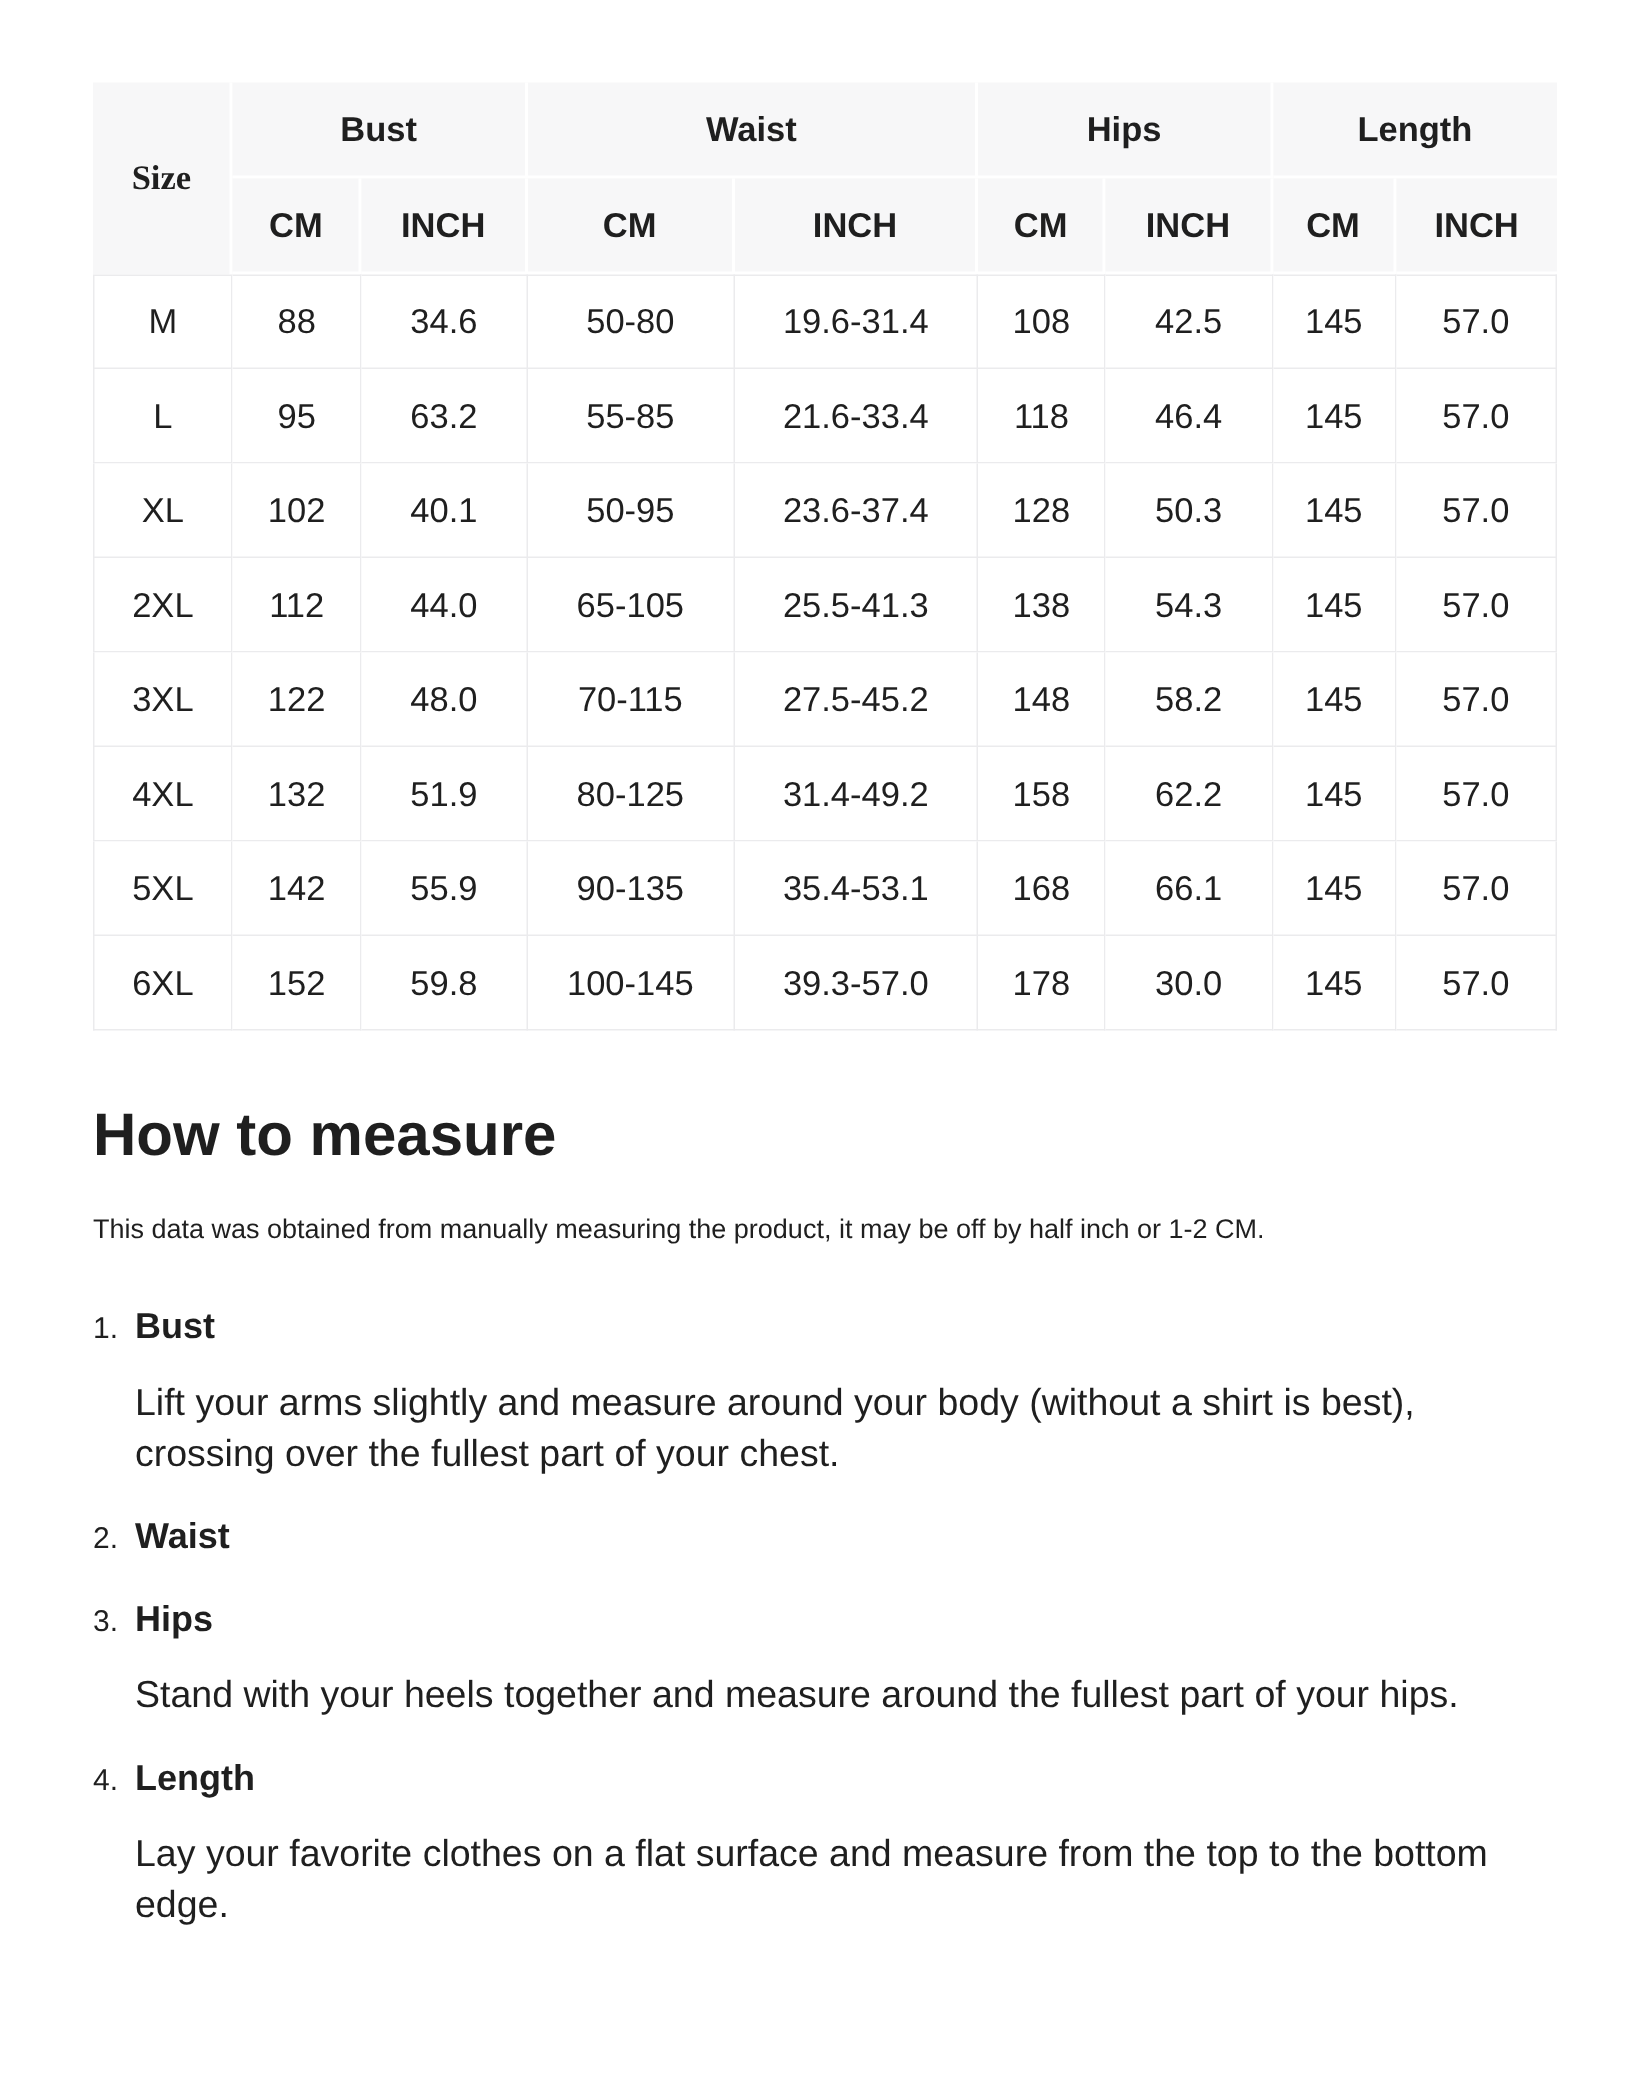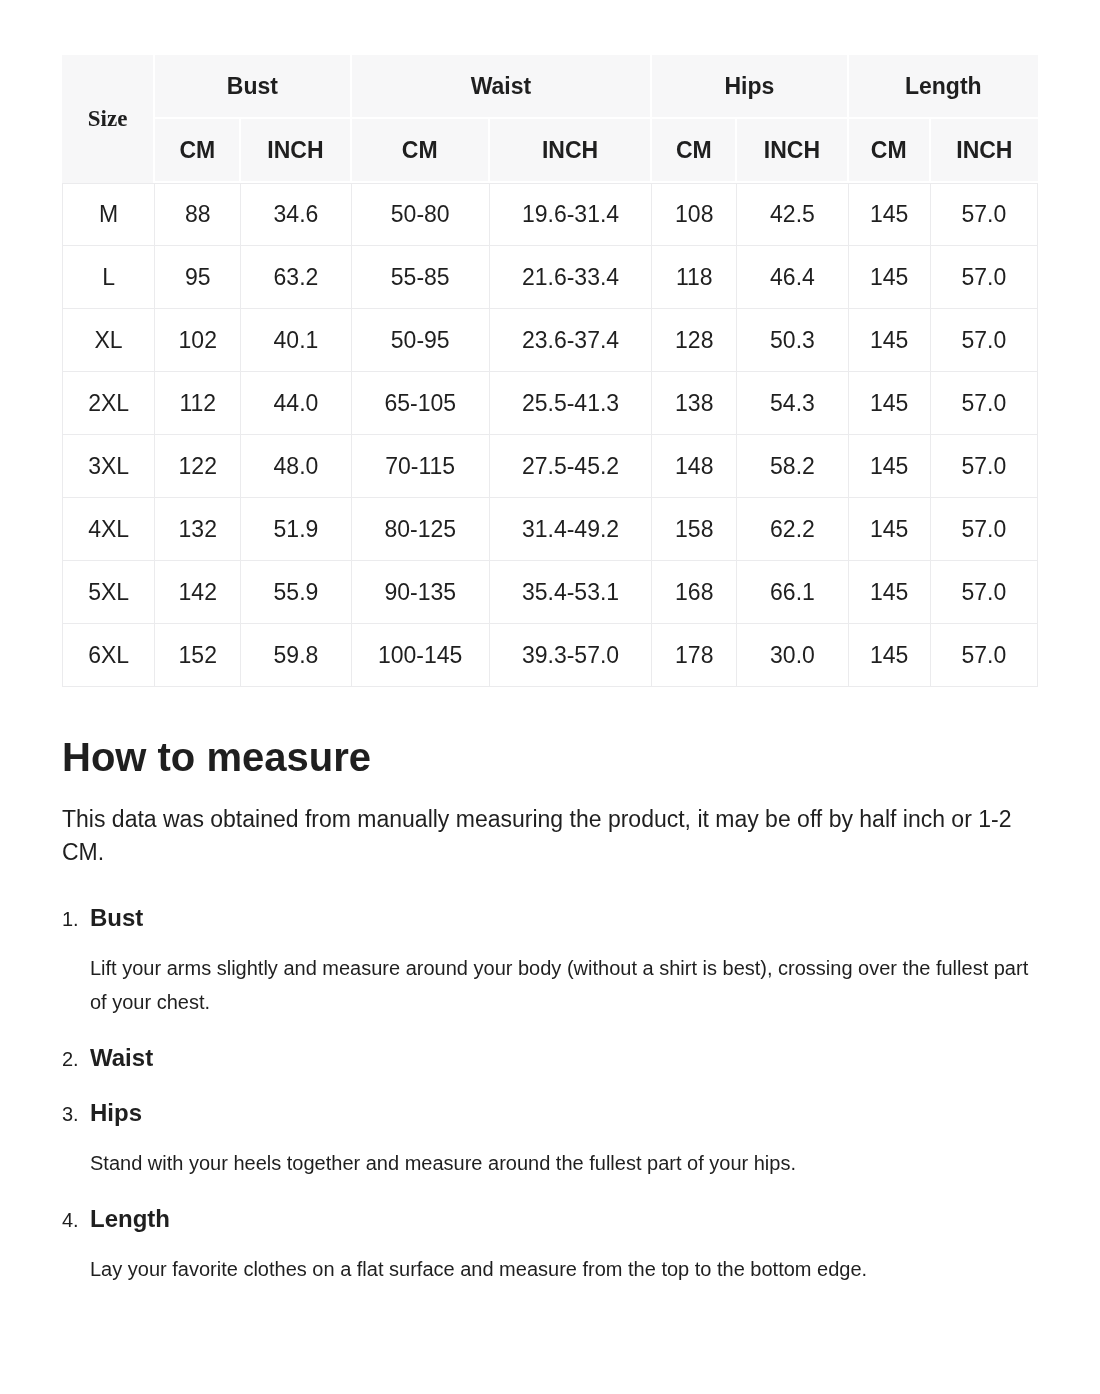--- a/index.html
+++ b/index.html
@@ -55,21 +55,21 @@
 
   
   .htm-title {
     margin: 48px 0 0 0;
     font-size: 40px;
     font-weight: bold;
     line-height: 1.1;
   }
   .htm-intro {
     margin: 24px 0 0 0;
-    font-size: 23px;
+    font-size: 18px;
     line-height: 33px;
     max-width: 976px;
   }
   ol.steps {
     list-style: none;
     margin: 34px 0 0 0;
     padding: 0;
     max-width: 976px;
   }
   ol.steps li.step {
@@ -85,21 +85,21 @@
   }
   .step-body { flex: 1 1 auto; }
   .step-title {
     margin: 0;
     font-size: 24px;
     font-weight: bold;
     line-height: 30px;
   }
   .step-desc {
     margin: 18px 0 0 0;
-    font-size: 20px;
+    font-size: 25px;
     line-height: 34px;
   }
 </style>
 </head>
 <body>
 
 <div class="page">
 
   <table class="size-table">
     <colgroup>

